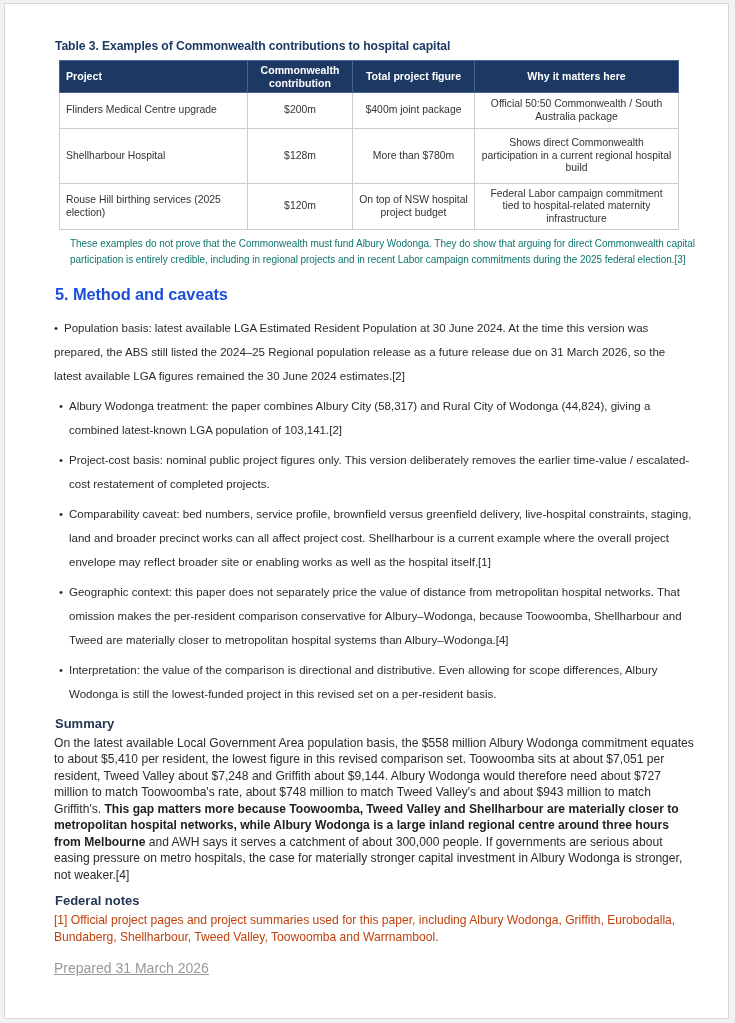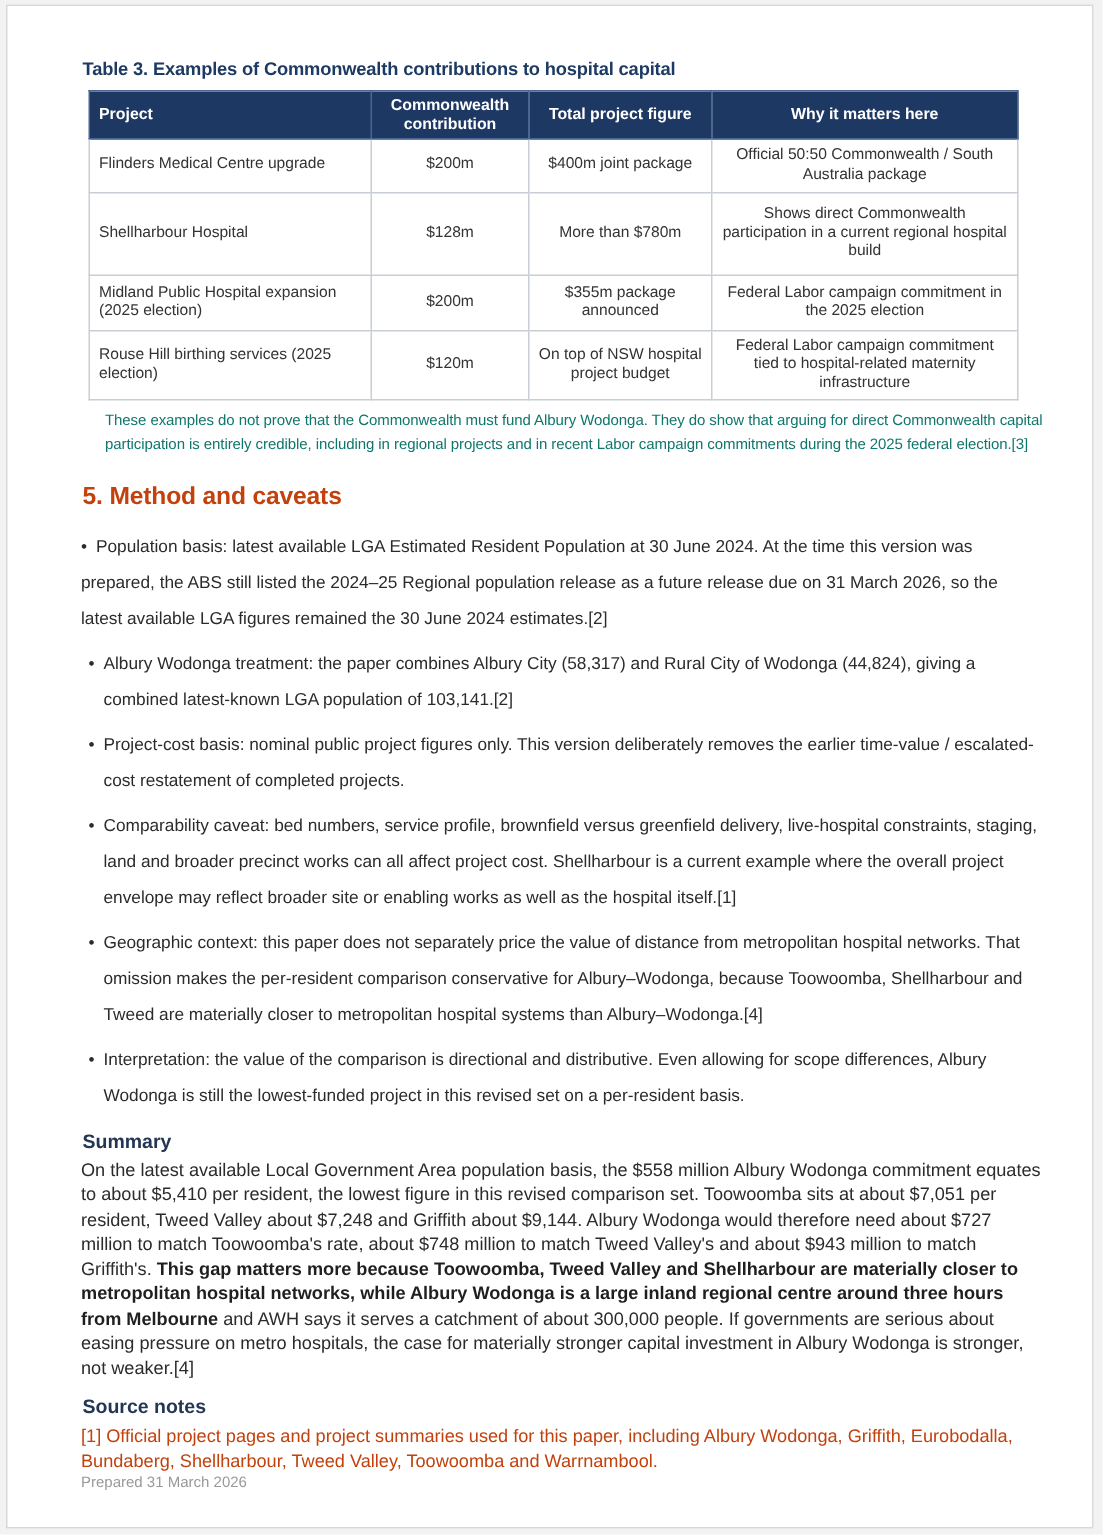--- a/index.html
+++ b/index.html
@@ -38,37 +38,37 @@
     table.prec tr.r5 td { height: 41px; }
     .table-note {
       font-size: 9.4px; font-style: italic; color: #8a8a8a; margin: 4px 0 0 1px;
     }
     p.body {
       font-size: 10px; line-height: 16.4px; color: #0f766e; margin: 16px;
       letter-spacing: -0.05px;
     }
     .intro { margin-top: 6px !important; width: 640px; }
     h2.section {
-      font-size: 16.4px; font-weight: bold; color: #c2410c; margin: 8px 0 12px 1px;
+      font-size: 16.4px; font-weight: bold; color: #1d4ed8; margin: 8px 0 12px 1px;
       letter-spacing: -0.1px;
     }
     .bullets { margin: 0; padding: 0; list-style: none; }
     .bullets li {
       font-size: 11.5px; line-height: 24px; color: #2b2b2b; margin: 0 0 6px 0;
       padding-left: 15px; text-indent: -10px;
     }
     .bullets li.first { padding-left: 0; text-indent: 0; margin-bottom: 6px; }
     .bullets li .dot { display: inline-block; width: 10px; text-indent: 0; }
     h3.sub {
       font-size: 13px; font-weight: bold; color: #233755; margin: 10px 0 4px 1px;
     }
     p.summary { font-size: 12.1px; line-height: 16.5px; color: #2b2b2b; margin: 0; }
     p.summary b { color: #1f1f1f; }
     p.source { font-size: 12.1px; line-height: 16.5px; color: #c2410c; margin: 0; }
-    .prepared { font-size: 10px; color: #999; margin-top: 1px; }
+    .prepared { font-size: 14px; color: #999; margin-top: 15px; text-decoration: underline; }
   </style>
 </head>
 <body>
 
 <div class="page">
   <div class="content">
 
     <div class="table-title">Table 3. Examples of Commonwealth contributions to hospital capital</div>
 
     <table class="prec">
@@ -92,26 +92,20 @@
           <td>$200m</td>
           <td>$400m joint package</td>
           <td>Official 50:50 Commonwealth / South Australia package</td>
         </tr>
         <tr class="r3">
           <td class="left">Shellharbour Hospital</td>
           <td>$128m</td>
           <td>More than $780m</td>
           <td>Shows direct Commonwealth participation in a current regional hospital build</td>
         </tr>
-        <tr class="r4">
-          <td class="left">Midland Public Hospital expansion (2025 election)</td>
-          <td>$200m</td>
-          <td>$355m package announced</td>
-          <td>Federal Labor campaign commitment in the 2025 election</td>
-        </tr>
         <tr class="r5">
           <td class="left">Rouse Hill birthing services (2025 election)</td>
           <td>$120m</td>
           <td>On top of NSW hospital project budget</td>
           <td>Federal Labor campaign commitment tied to hospital-related maternity infrastructure</td>
         </tr>
       </tbody>
     </table>
 
 
@@ -124,18 +118,18 @@
       <li><span class="dot">•</span><span>Albury Wodonga treatment: the paper combines Albury City (58,317) and Rural City of Wodonga (44,824), giving a combined latest-known LGA population of 103,141.[2]</span></li>
       <li><span class="dot">•</span><span>Project-cost basis: nominal public project figures only. This version deliberately removes the earlier time-value / escalated-cost restatement of completed projects.</span></li>
       <li><span class="dot">•</span><span>Comparability caveat: bed numbers, service profile, brownfield versus greenfield delivery, live-hospital constraints, staging, land and broader precinct works can all affect project cost. Shellharbour is a current example where the overall project envelope may reflect broader site or enabling works as well as the hospital itself.[1]</span></li>
       <li><span class="dot">•</span><span>Geographic context: this paper does not separately price the value of distance from metropolitan hospital networks. That omission makes the per-resident comparison conservative for Albury–Wodonga, because Toowoomba, Shellharbour and Tweed are materially closer to metropolitan hospital systems than Albury–Wodonga.[4]</span></li>
       <li><span class="dot">•</span><span>Interpretation: the value of the comparison is directional and distributive. Even allowing for scope differences, Albury Wodonga is still the lowest-funded project in this revised set on a per-resident basis.</span></li>
     </ul>
 
     <h3 class="sub">Summary</h3>
     <p class="summary"><span>On the latest available Local Government Area population basis, the $558 million Albury Wodonga commitment equates to about $5,410 per resident, the lowest figure in this revised comparison set. Toowoomba sits at about $7,051 per resident, Tweed Valley about $7,248 and Griffith about $9,144. Albury Wodonga would therefore need about $727 million to match Toowoomba's rate, about $748 million to match Tweed Valley's and about $943 million to match Griffith's. </span><b>This gap matters more because Toowoomba, Tweed Valley and Shellharbour are materially closer to metropolitan hospital networks, while Albury Wodonga is a large inland regional centre around three hours from Melbourne</b><span> and AWH says it serves a catchment of about 300,000 people. If governments are serious about easing pressure on metro hospitals, the case for materially stronger capital investment in Albury Wodonga is stronger, not weaker.[4]</span></p>
 
-    <h3 class="sub">Source notes</h3>
+    <h3 class="sub">Federal notes</h3>
     <p class="source">[1] Official project pages and project summaries used for this paper, including Albury Wodonga, Griffith, Eurobodalla, Bundaberg, Shellharbour, Tweed Valley, Toowoomba and Warrnambool.</p>
     <div class="prepared">Prepared 31 March 2026</div>
 
   </div>
 </div>
 
 </body></html>

